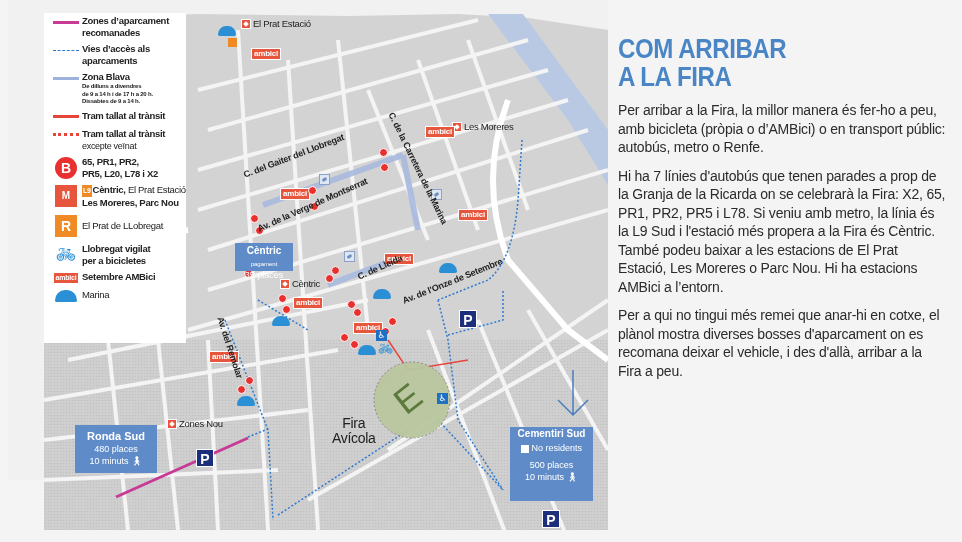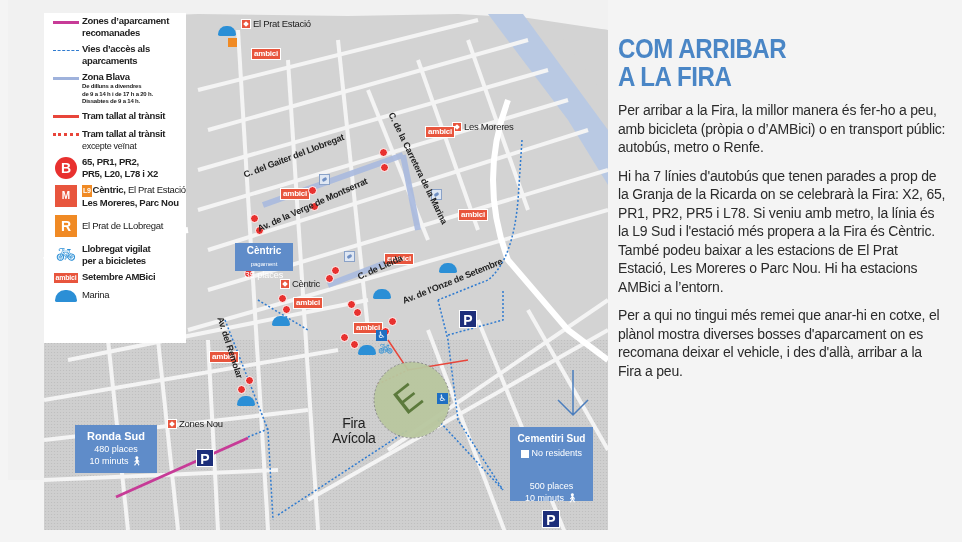--- a/index.html
+++ b/index.html
@@ -252,24 +252,24 @@
 
   <div class="info-box" style="left:227px;top:243px;width:58px;height:28px;padding-top:2px">
     <div style="font-size:10px;font-weight:bold;line-height:12px"><span>Cèntric</span> <span style="font-size:6px;font-weight:normal">pagament</span></div>
     <div style="font-size:9px;line-height:11px">35 places</div>
   </div>
   <div class="info-box" style="left:67px;top:425px;width:82px;height:48px;padding-top:4px">
     <div style="font-size:11px;font-weight:bold;line-height:14px">Ronda Sud</div>
     <div style="font-size:9px;line-height:12px">480 places</div>
     <div style="font-size:9px;line-height:12px"><span>10 minuts</span> <span>🚶︎</span></div>
   </div>
-  <div class="info-box" style="left:502px;top:427px;width:83px;height:74px;padding-top:5px">
+  <div class="info-box" style="left:502px;top:427px;width:83px;height:74px;">
     <div style="font-size:10px;font-weight:bold;line-height:14px">Cementiri Sud</div>
     <div style="font-size:9px;line-height:14px"><span style="display:inline-block;width:8px;height:8px;background:#fff;vertical-align:middle"></span> <span>No residents</span></div>
-    <div style="font-size:9px;line-height:12px;margin-top:20px">500 places</div>
+    <div style="font-size:9px;line-height:12px;margin-top:4px">500 places</div>
     <div style="font-size:9px;line-height:12px"><span>10 minuts</span> <span>🚶︎</span></div>
   </div>
 
   <div class="p-sign" style="left:188px;top:449px">P</div>
   <div class="p-sign" style="left:451px;top:310px">P</div>
   <div class="p-sign" style="left:534px;top:510px">P</div>
 </div>
 
 <div class="text-panel">
   <div class="title">

